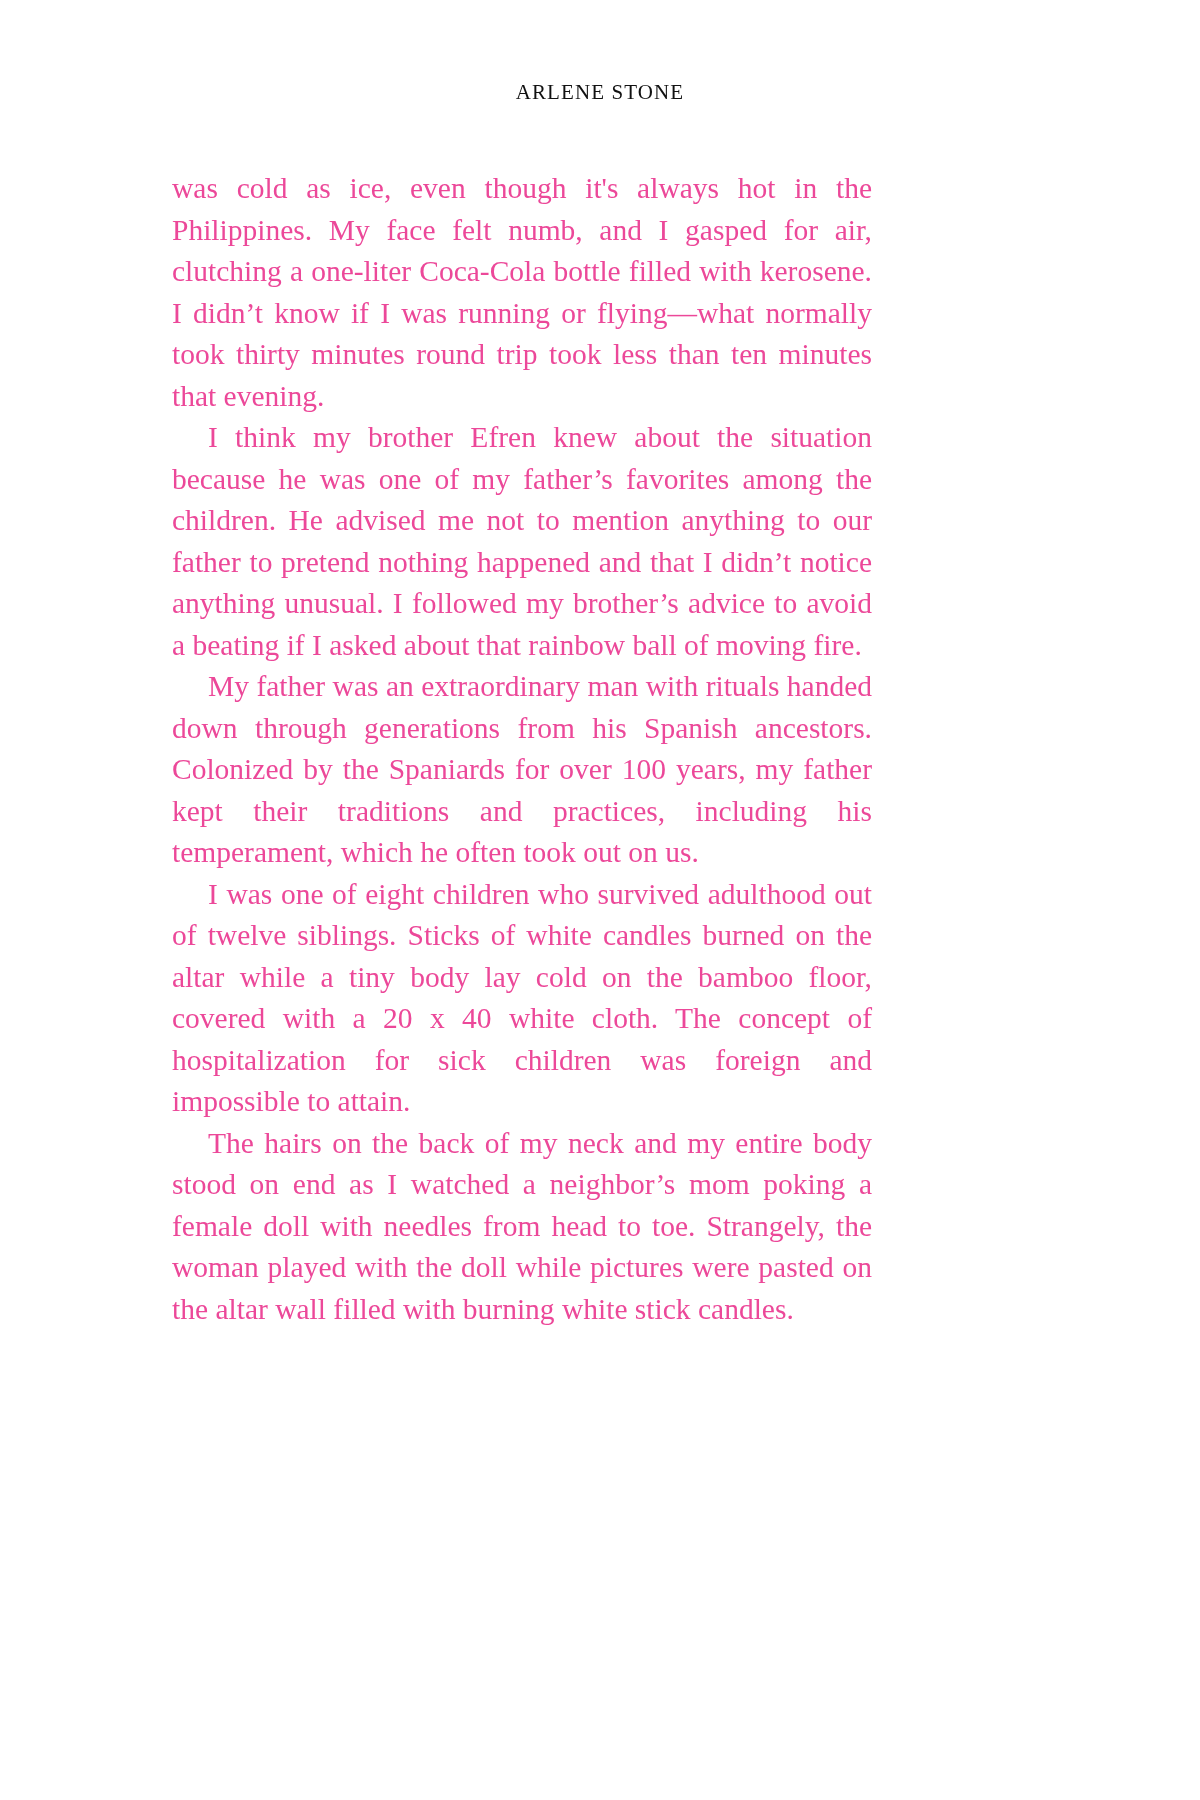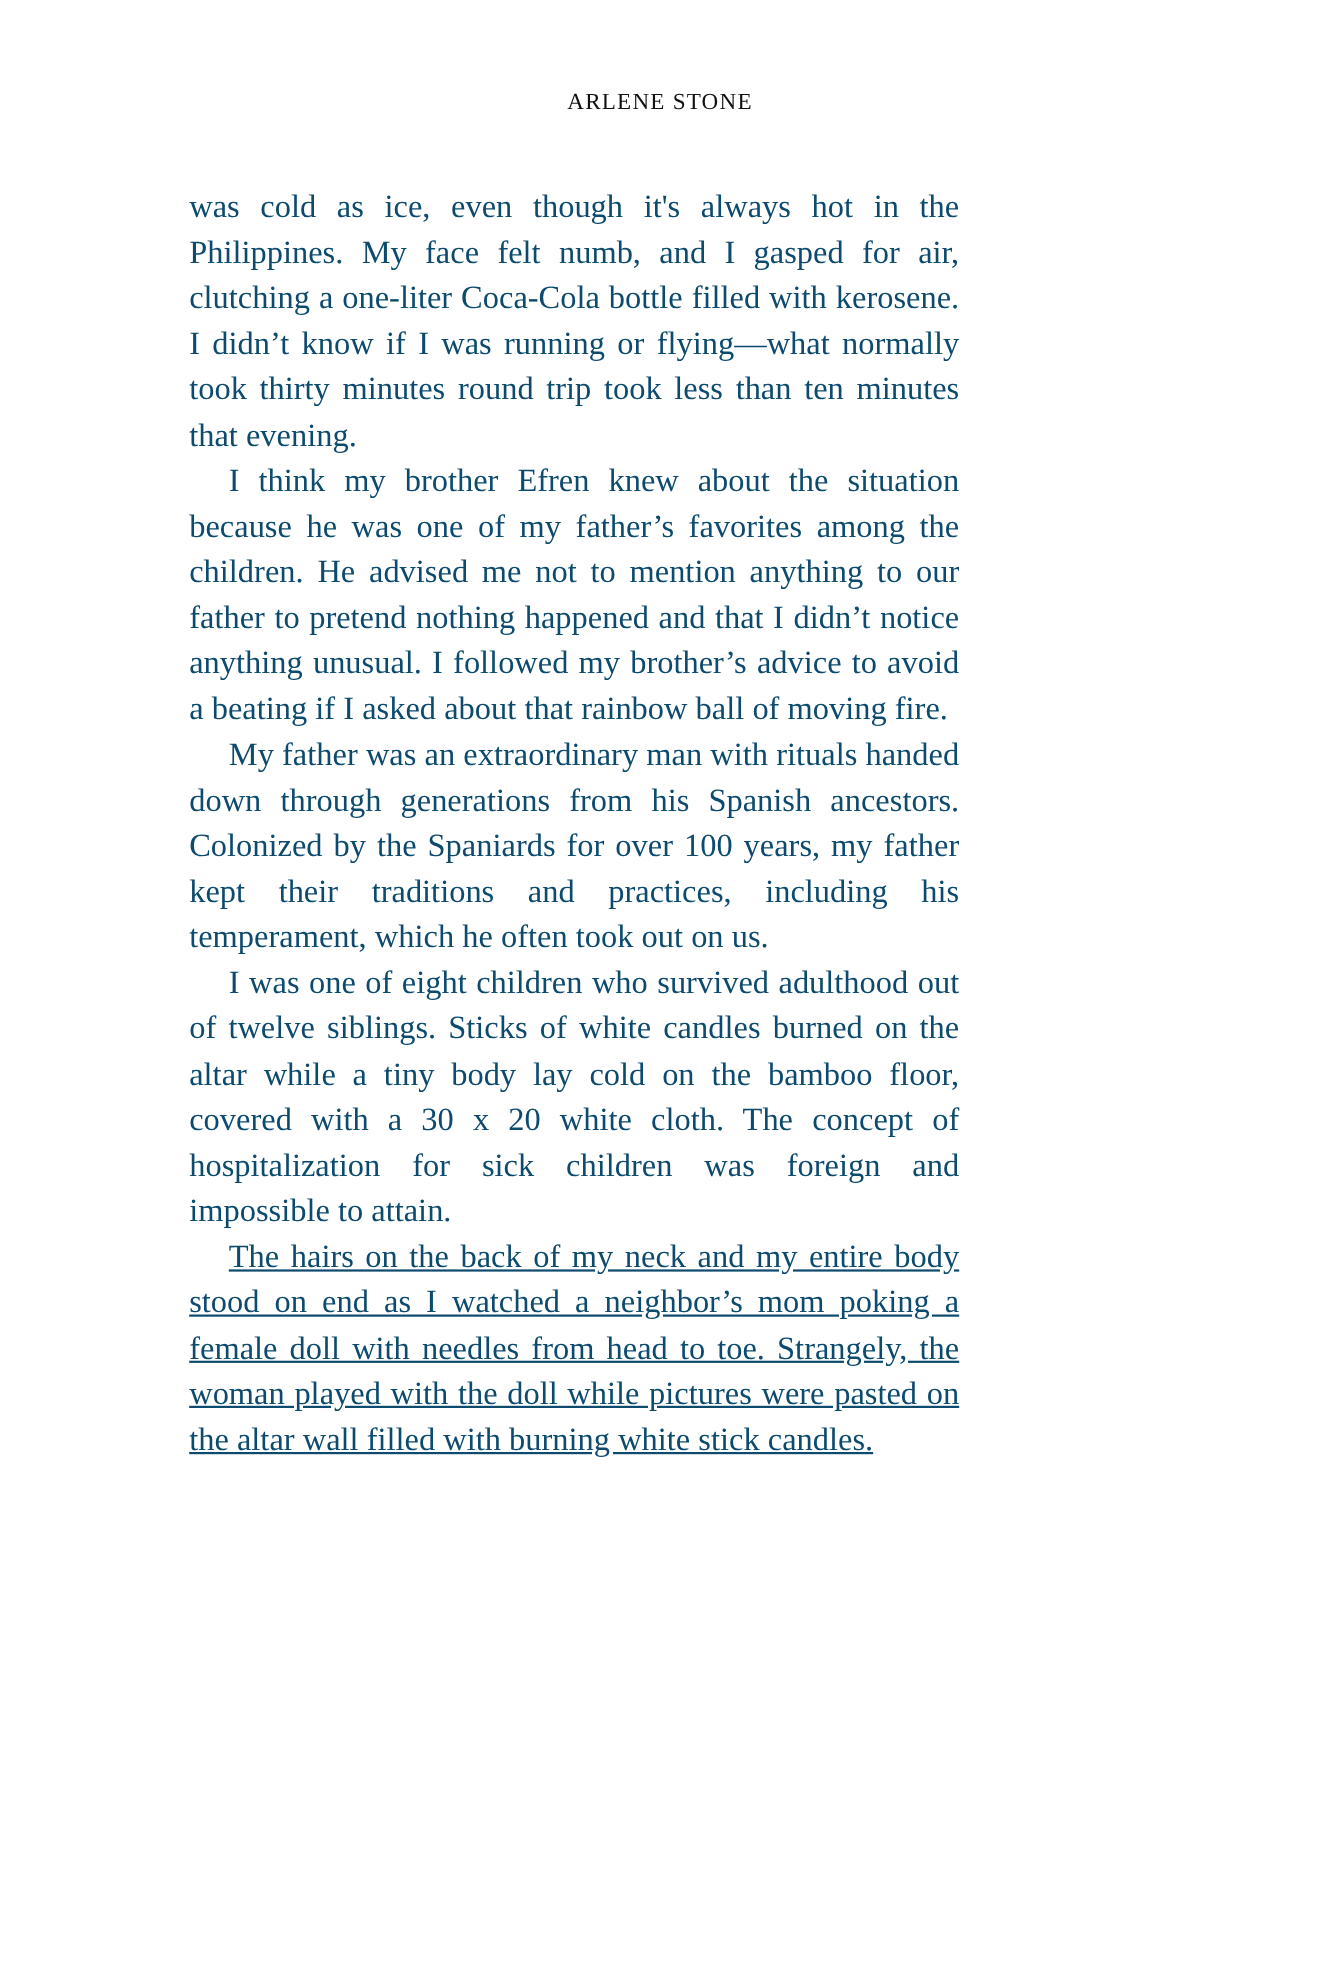--- a/index.html
+++ b/index.html
@@ -39,34 +39,33 @@
     left: 172px;
     width: 700px;
   }
 
   .para {
     margin: 0 0 0 0;
     font-size: 29.5px;
     line-height: 41.5px;
     text-align: justify;
     text-justify: inter-word;
-    color: #0c4a6e;
+    color: #ec4899;
     hyphens: none;
   }
 
   .para + .para {
   }
 
   .para.indent {
     text-indent: 36px;
   }
 
   .para:last-child {
     text-align: justify;
-    text-decoration: underline;
   }
 
   .page-number {
     position: absolute;
     top: 1688px;
     left: 0;
     width: 1200px;
     text-align: center;
     font-size: 23px;
     color: #000000;
@@ -81,21 +80,21 @@
   <div class="running-head">ARLENE STONE</div>
 
   <div class="text-block">
 
     <p class="para">was cold as ice, even though it's always hot in the Philippines. My face felt numb, and I gasped for air, clutching a one-liter Coca-Cola bottle filled with kerosene. I didn’t know if I was running or flying—what normally took thirty minutes round trip took less than ten minutes that evening.</p>
 
     <p class="para indent">I think my brother Efren knew about the situation because he was one of my father’s favorites among the children. He advised me not to mention anything to our father to pretend nothing happened and that I didn’t notice anything unusual. I followed my brother’s advice to avoid a beating if I asked about that rainbow ball of moving fire.</p>
 
     <p class="para indent">My father was an extraordinary man with rituals handed down through generations from his Spanish ancestors. Colonized by the Spaniards for over 100 years, my father kept their traditions and practices, including his temperament, which he often took out on us.</p>
 
-    <p class="para indent">I was one of eight children who survived adulthood out of twelve siblings. Sticks of white candles burned on the altar while a tiny body lay cold on the bamboo floor, covered with a 30 x 20 white cloth. The concept of hospitalization for sick children was foreign and impossible to attain.</p>
+    <p class="para indent">I was one of eight children who survived adulthood out of twelve siblings. Sticks of white candles burned on the altar while a tiny body lay cold on the bamboo floor, covered with a 20 x 40 white cloth. The concept of hospitalization for sick children was foreign and impossible to attain.</p>
 
     <p class="para indent">The hairs on the back of my neck and my entire body stood on end as I watched a neighbor’s mom poking a female doll with needles from head to toe. Strangely, the woman played with the doll while pictures were pasted on the altar wall filled with burning white stick candles.</p>
 
   </div>
 
   <div class="page-number">2</div>
 
 </div>
 
 </body></html>

